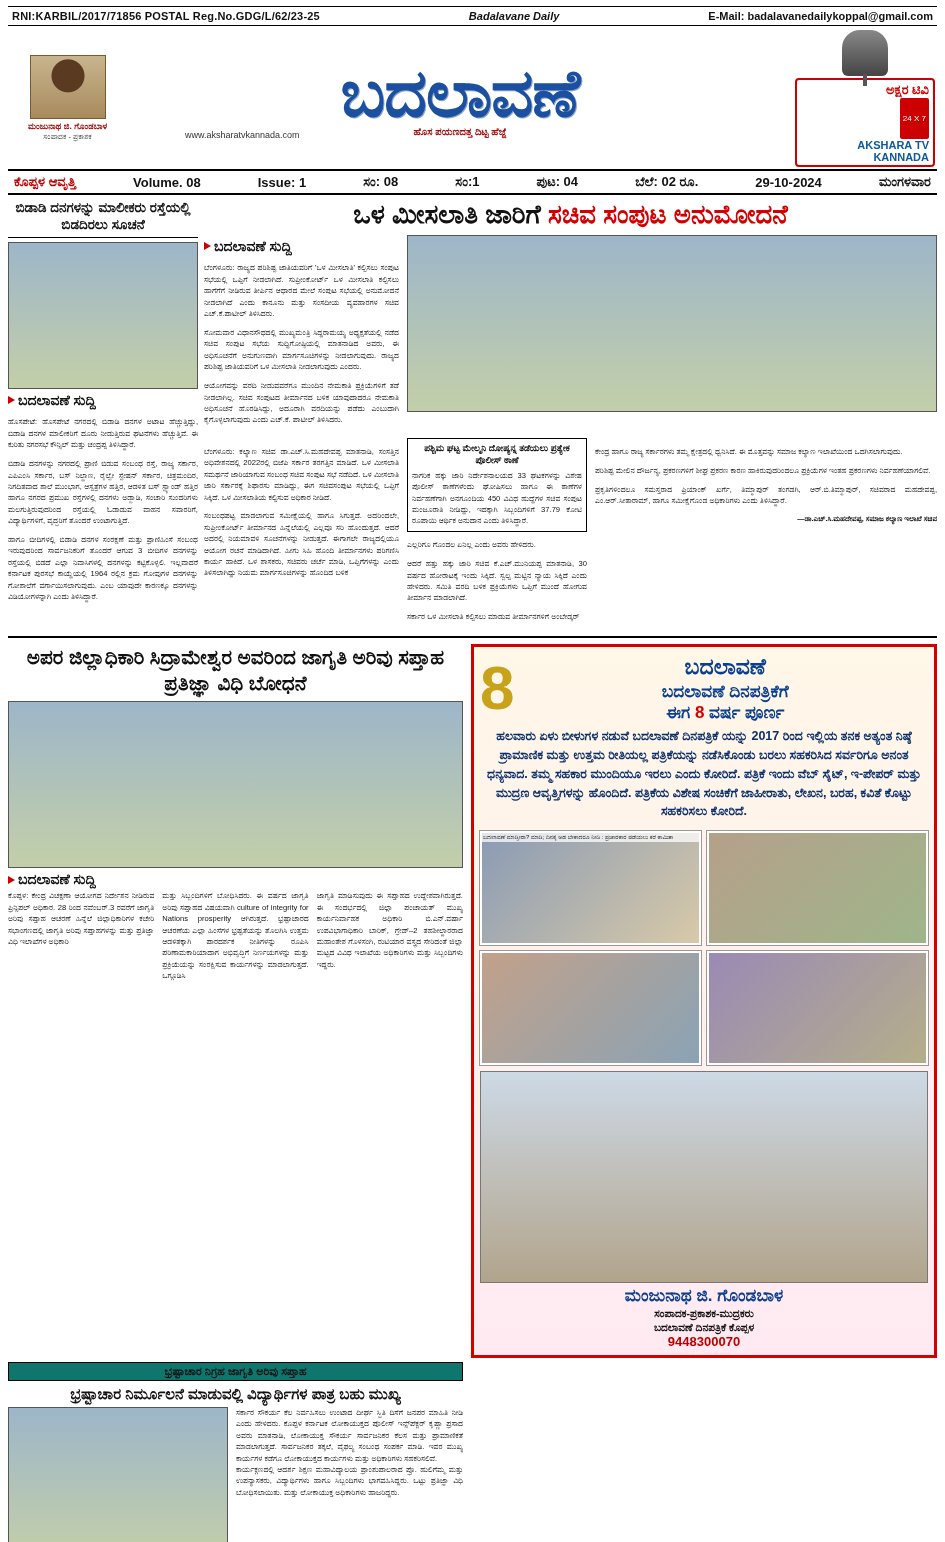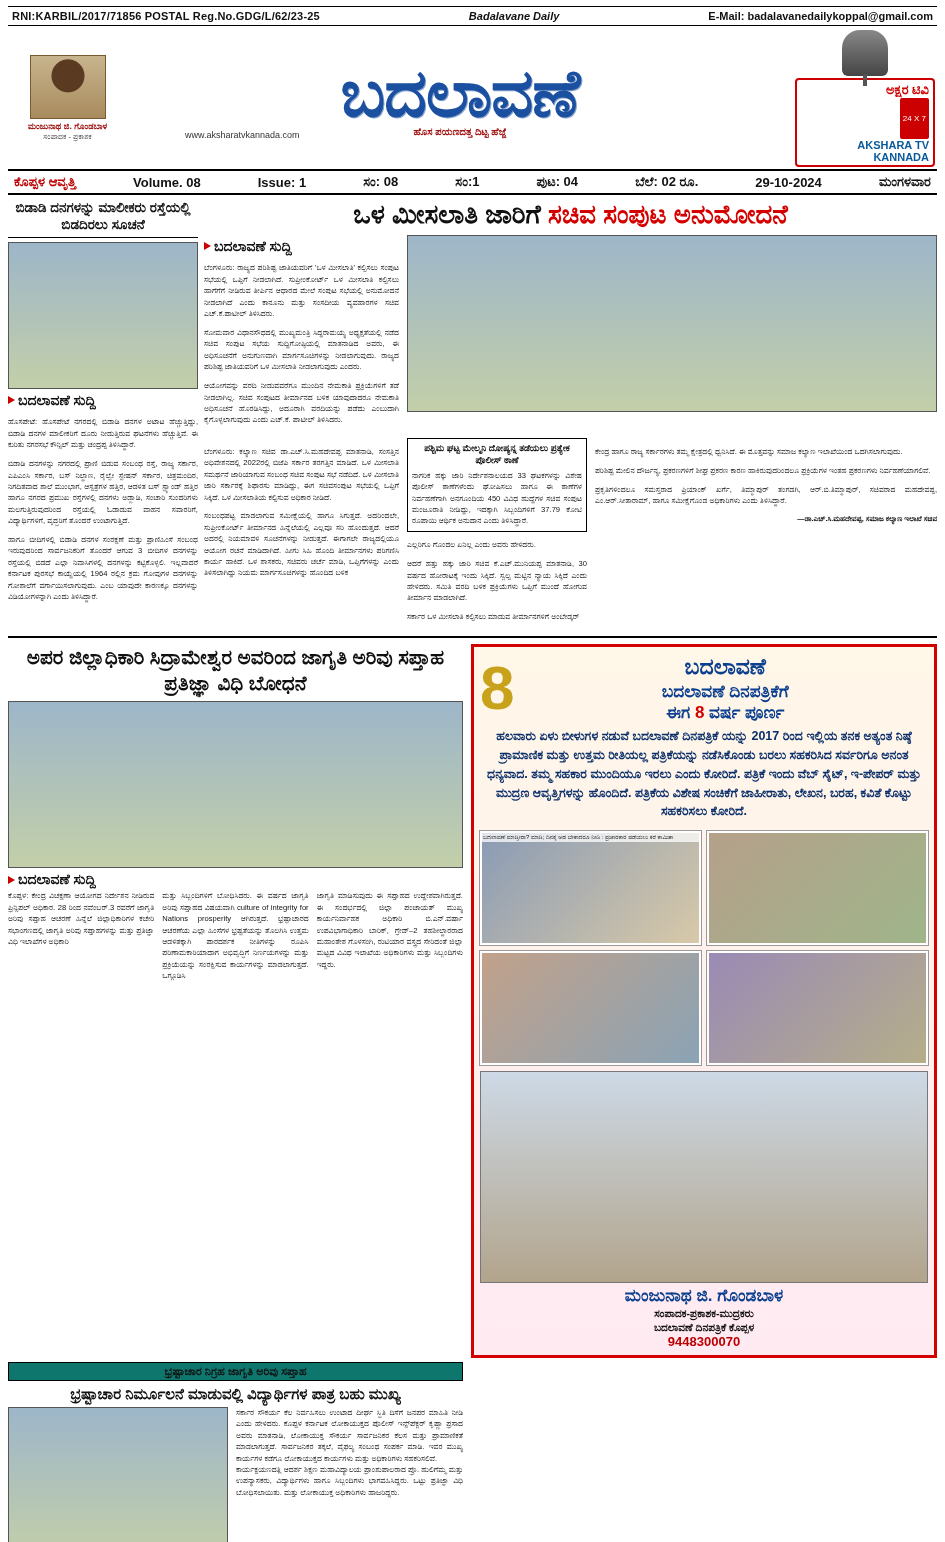--- a/index.html
+++ b/index.html
@@ -262,20 +262,20 @@
         <div style="width:220px;">
           <div class="photo" style="height:150px;"></div>
           <div class="caption-row">
             <span class="tri"></span>
             <span>ಬದಲಾವಣೆ ಸುದ್ದಿ</span>
           </div>
 
         </div>
         <div style="flex:1;">
           <div class="txt">ಸರ್ಕಾರ ಸೌಕರ್ಯ ಕೆಲ ನಿರ್ವಹಿಸಲು ಉಂಟಾದ ದೀರ್ಘ ಸ್ಥಿತಿ ದಿಸೆಗೆ ಜನಪರ ಮಾಹಿತಿ ನೀಡಿ ಎಂದು ಹೇಳಿದರು. ಕೊಪ್ಪಳ ಕರ್ನಾಟಕ ಲೋಕಾಯುಕ್ತದ ಪೊಲೀಸ್ ಇನ್ಸ್‌ಪೆಕ್ಟರ್ ಕೃಷ್ಣಾ ಪ್ರಸಾದ ಅವರು ಮಾತನಾಡಿ, ಲೋಕಾಯುಕ್ತ ಸೌಕರ್ಯ ಸಾರ್ವಜನಿಕರ ಕೆಲಸ ಮತ್ತು ಪ್ರಾಮಾಣಿಕತೆ ಮಾಡಲಾಗುತ್ತದೆ. ಸಾರ್ವಜನಿಕರ ತಕ್ಕಲೆ, ವೈಫಲ್ಯ ಸಂಬಂಧ ಸಂಪರ್ಕ ಮಾಡಿ. ಇವರ ಮುಖ್ಯ ಕಾರ್ಯಗಳ ಕಡೆಗೂ ಲೋಕಾಯುಕ್ತದ ಕಾರ್ಯಗಳು ಮತ್ತು ಅಧಿಕಾರಿಗಳು ಸಹಕರಿಸಲಿವೆ.</div>
-          <div class="txt">ಕಾರ್ಯಕ್ಪಯಣದತ್ಲಿ ಆದರ್ಶ ಶಿಕ್ಷಣ ಮಹಾವಿದ್ಯಾಲಯ ಪ್ರಾಂಶುಪಾಲರಾದ ಪ್ರೊ. ಹುಲಿಗೆಮ್ಮ ಮತ್ತು ಉಪನ್ಯಾಸಕರು, ವಿದ್ಯಾರ್ಥಿಗಳು ಹಾಗೂ ಸಿಬ್ಬಂದಿಗಳು ಭಾಗವಹಿಸಿದ್ದರು. ಒಟ್ಟು ಪ್ರತಿಜ್ಞಾ ವಿಧಿ ಬೋಧಿಸಲಾಯಿತು. ಮತ್ತು ಲೋಕಾಯುಕ್ತ ಅಧಿಕಾರಿಗಳು ಹಾಜರಿದ್ದರು.</div>
+          <div class="txt">ಕಾರ್ಯಕ್ಗಣದಲ್ಲಿ ಆದರ್ಶ ಶಿಕ್ಷಣ ಮಹಾವಿದ್ಯಾಲಯ ಪ್ರಾಂಶುಪಾಲರಾದ ಪ್ರೊ. ಹುಲಿಗೆಮ್ಮ ಮತ್ತು ಉಪನ್ಯಾಸಕರು, ವಿದ್ಯಾರ್ಥಿಗಳು ಹಾಗೂ ಸಿಬ್ಬಂದಿಗಳು ಭಾಗವಹಿಸಿದ್ದರು. ಒಟ್ಟು ಪ್ರತಿಜ್ಞಾ ವಿಧಿ ಬೋಧಿಸಲಾಯಿತು. ಮತ್ತು ಲೋಕಾಯುಕ್ತ ಅಧಿಕಾರಿಗಳು ಹಾಜರಿದ್ದರು.</div>
         </div>
       </div>
     </div>
     <div style="flex:1;"></div>
   </div>
 
 </div>
 
 </body></html>

